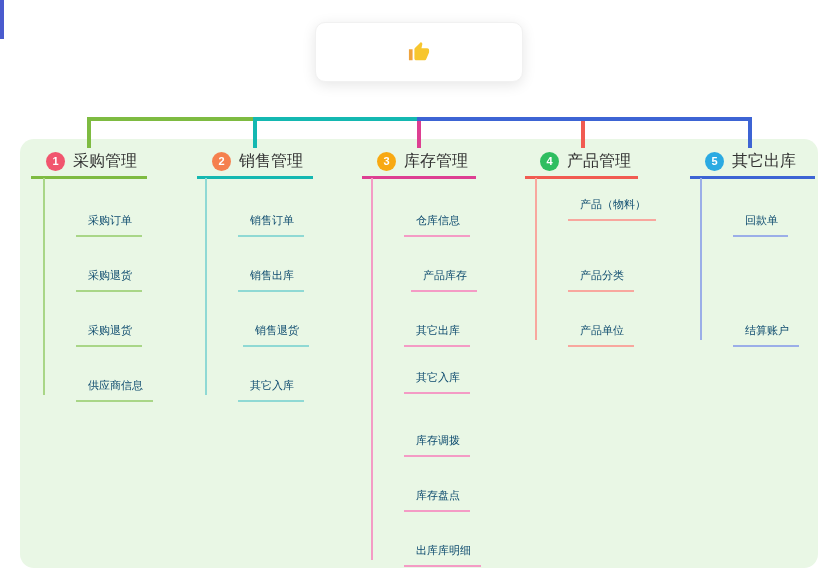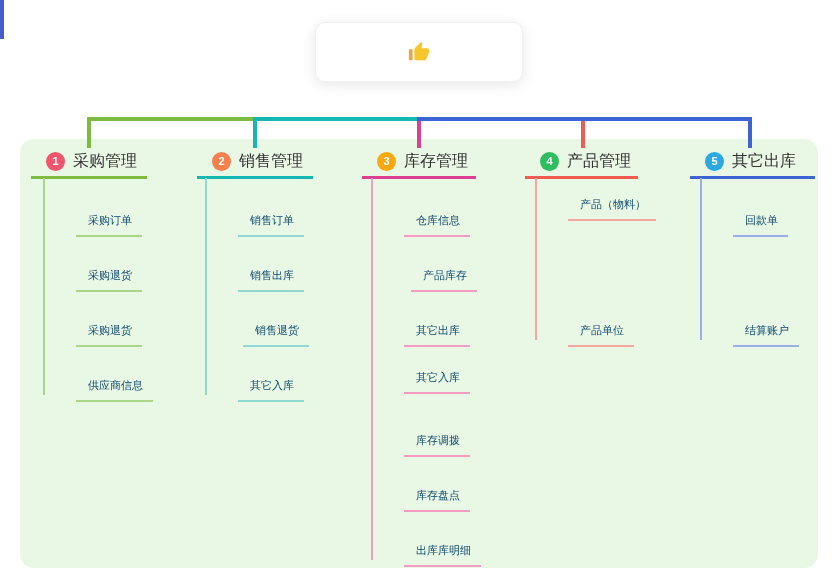--- a/index.html
+++ b/index.html
@@ -115,20 +115,21 @@
   <div class="item" style="left:371px; top:475px; border-color:#F49BC5">库存盘点</div>
   <div class="item" style="left:371px; top:530px; border-color:#F49BC5">出库库明细</div>
 
   <div class="trow" style="left:525px">
     <span class="badge" style="background:#2EBE60">4</span>
     <span class="ttext">产品管理</span>
   </div>
   <div class="tline" style="left:525px; width:113px; background:#F15B51"></div>
   <div class="spine" style="left:535px; height:162px; background:#F8A79E"></div>
   <div class="item" style="left:535px; top:184px; border-color:#F8A79E">产品（物料）</div>
+  <div class="item" style="left:535px; top:255px; border-color:#F8A79E">产品分类</div>
   <div class="item" style="left:535px; top:310px; border-color:#F8A79E">产品单位</div>
 
   <div class="trow" style="left:690px">
     <span class="badge" style="background:#2BAAE2">5</span>
     <span class="ttext">其它出库</span>
   </div>
   <div class="tline" style="left:690px; width:125px; background:#3D64D4"></div>
   <div class="spine" style="left:700px; height:162px; background:#9BAEE8"></div>
   <div class="item" style="left:700px; top:200px; border-color:#9BAEE8">回款单</div>
   <div class="item" style="left:700px; top:310px; border-color:#9BAEE8">结算账户</div>

